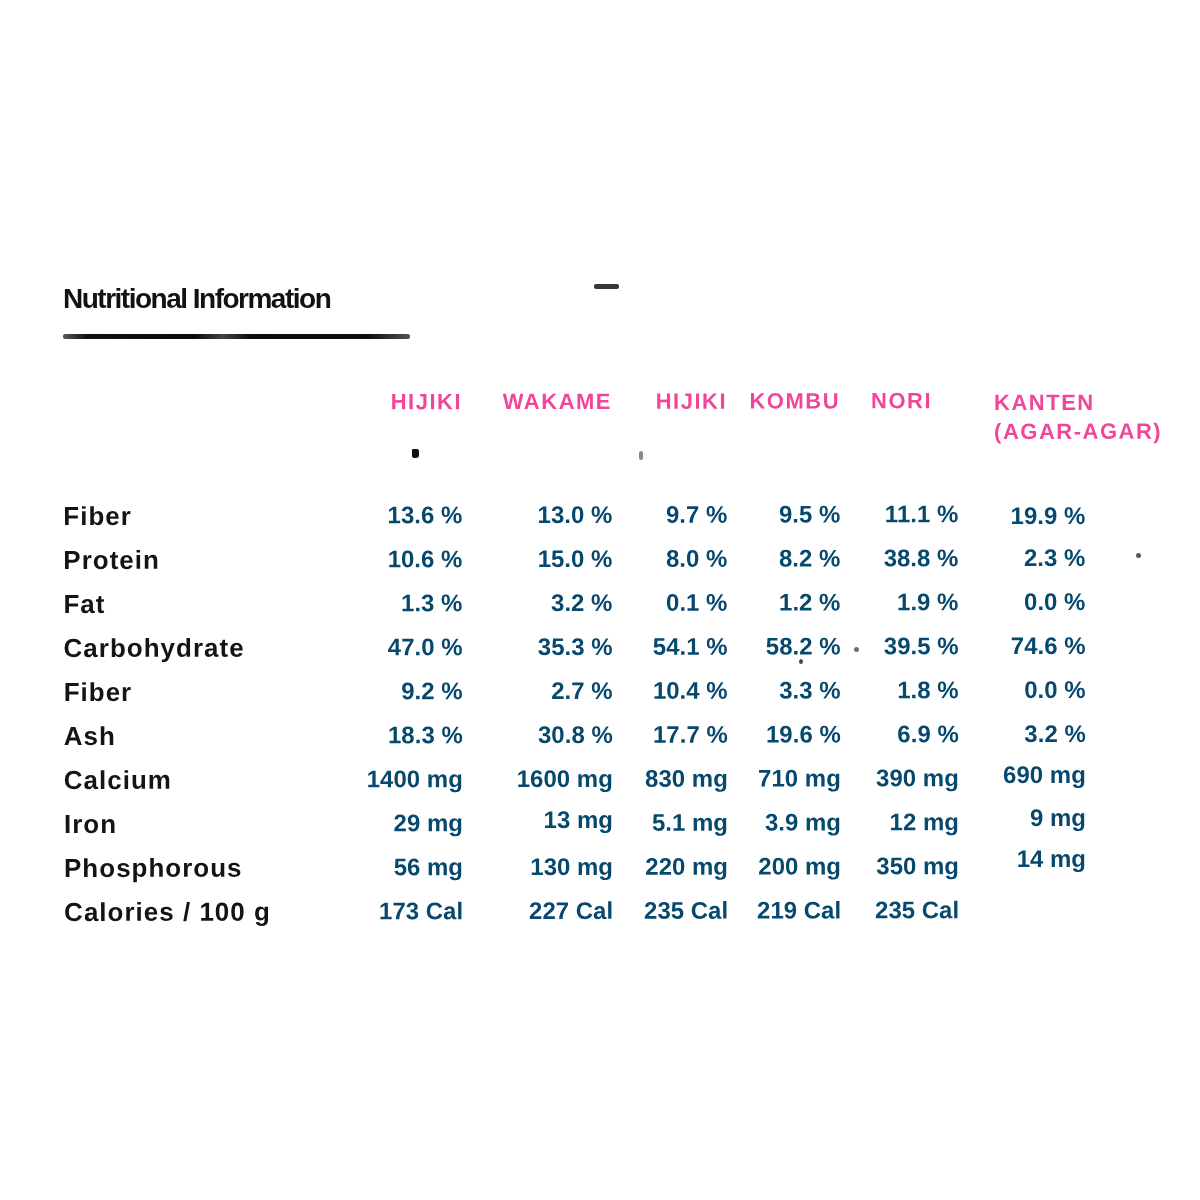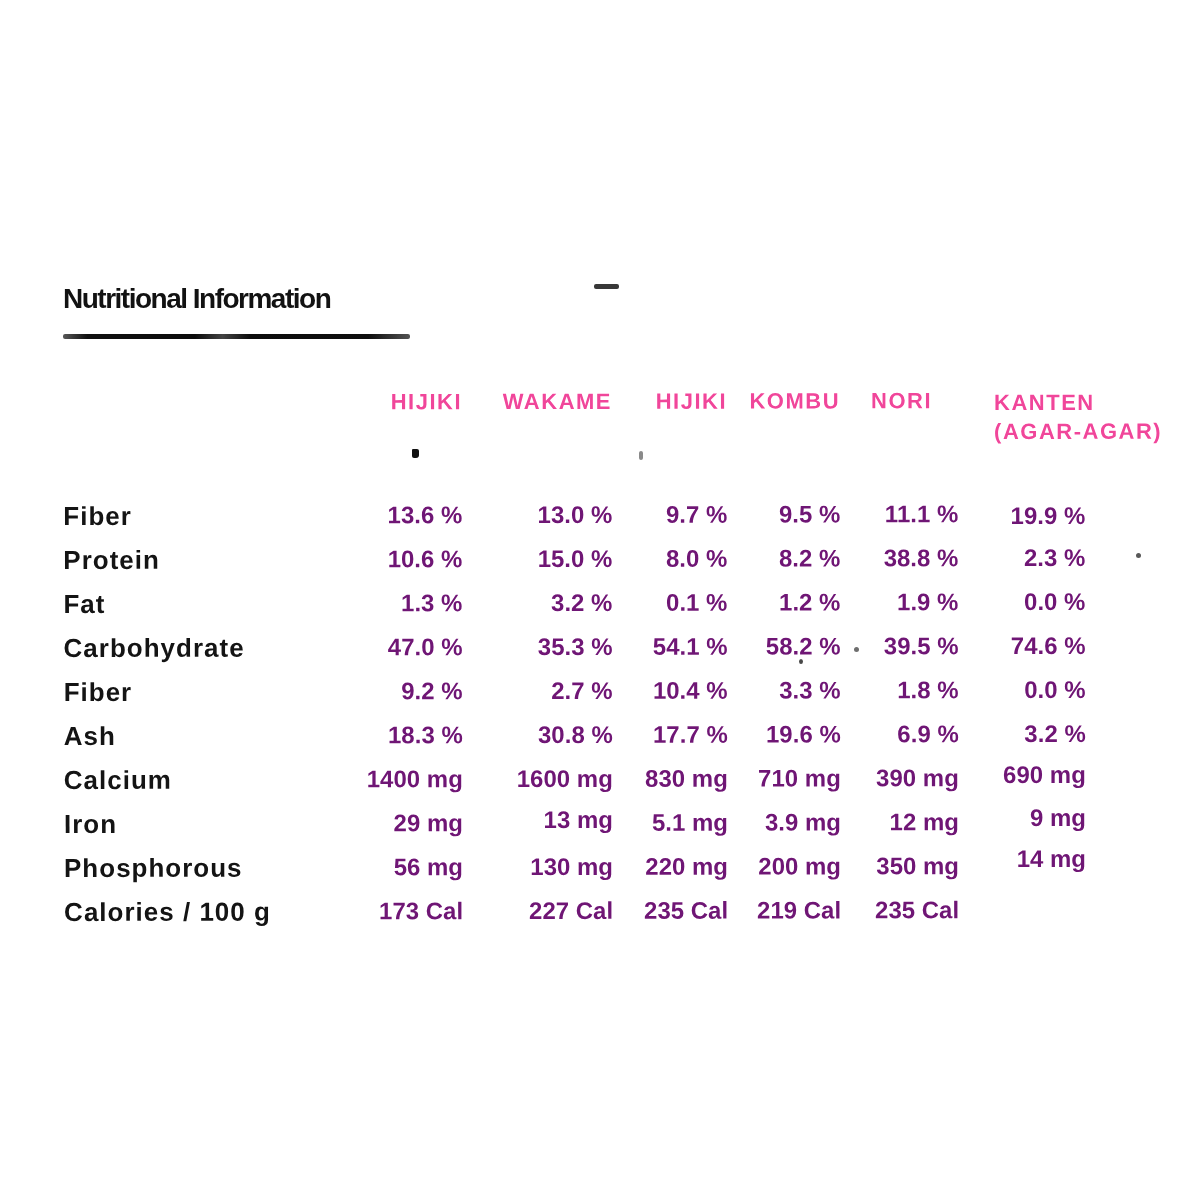--- a/index.html
+++ b/index.html
@@ -81,21 +81,21 @@
   }
   td.rowlabel {
     font-size: 26px;
     letter-spacing: 1px;
     text-align: left;
     color: #181818;
   }
   td.val {
     font-size: 24px;
     text-align: right;
-    color: #701a75;
+    color: #0c4a6e;
   }
   
   tbody tr:nth-child(7) td:nth-child(7) { transform: translateY(-3px); }
   tbody tr:nth-child(8) td:nth-child(7) { transform: translateY(-4px); }
   tbody tr:nth-child(9) td:nth-child(7) { transform: translateY(-7px); }
   tbody tr:nth-child(8) td:nth-child(3) { transform: translateY(-3px); }
   tbody tr:nth-child(1) td:nth-child(7) { transform: translateY(2px); }
 </style>
 </head>
 <body>

